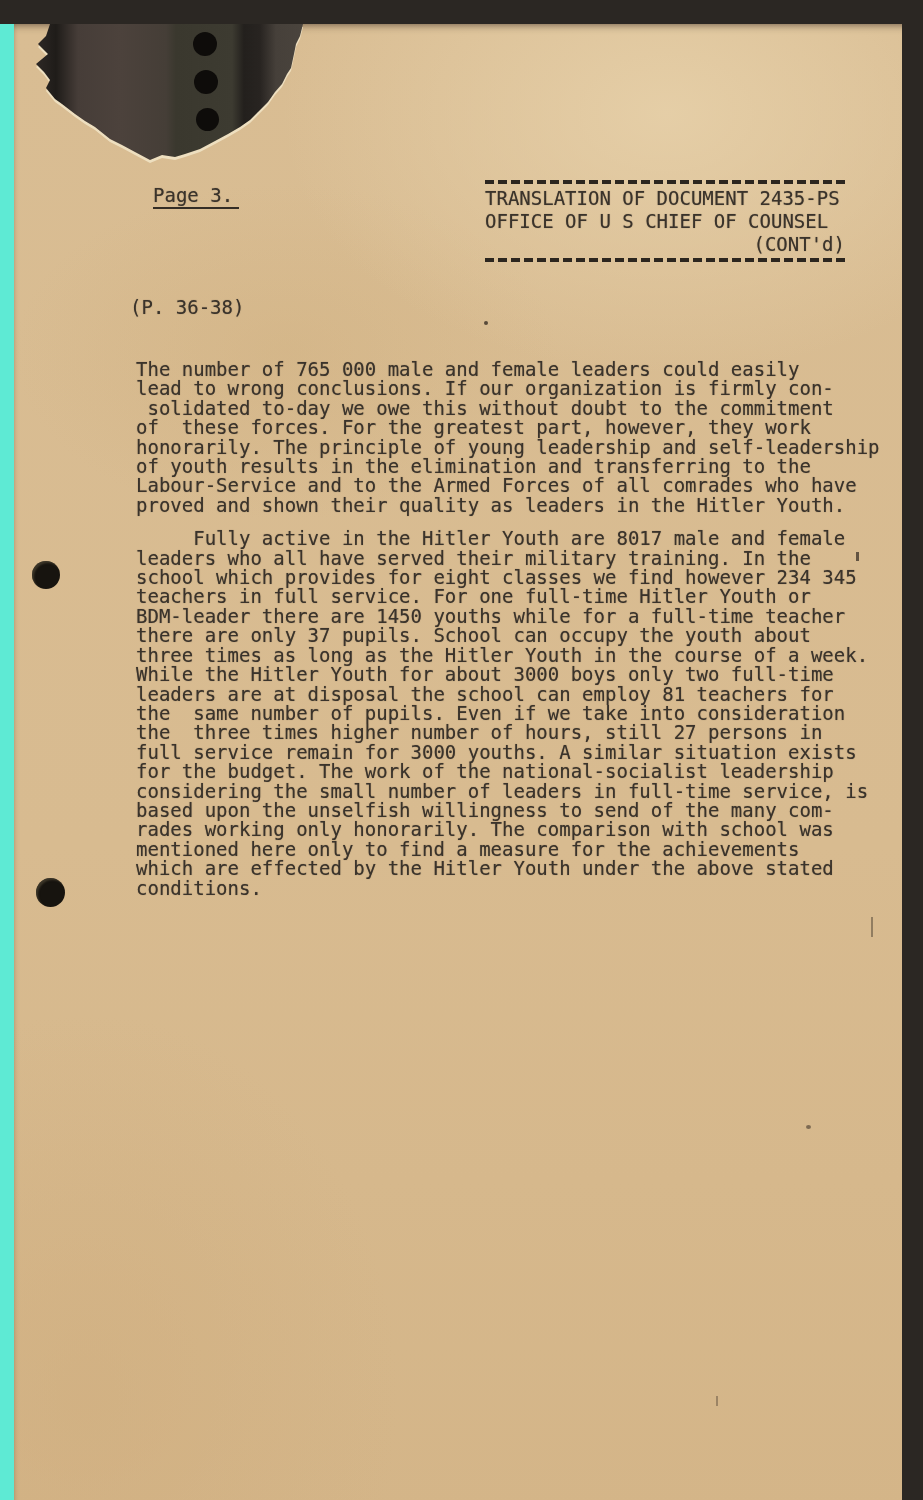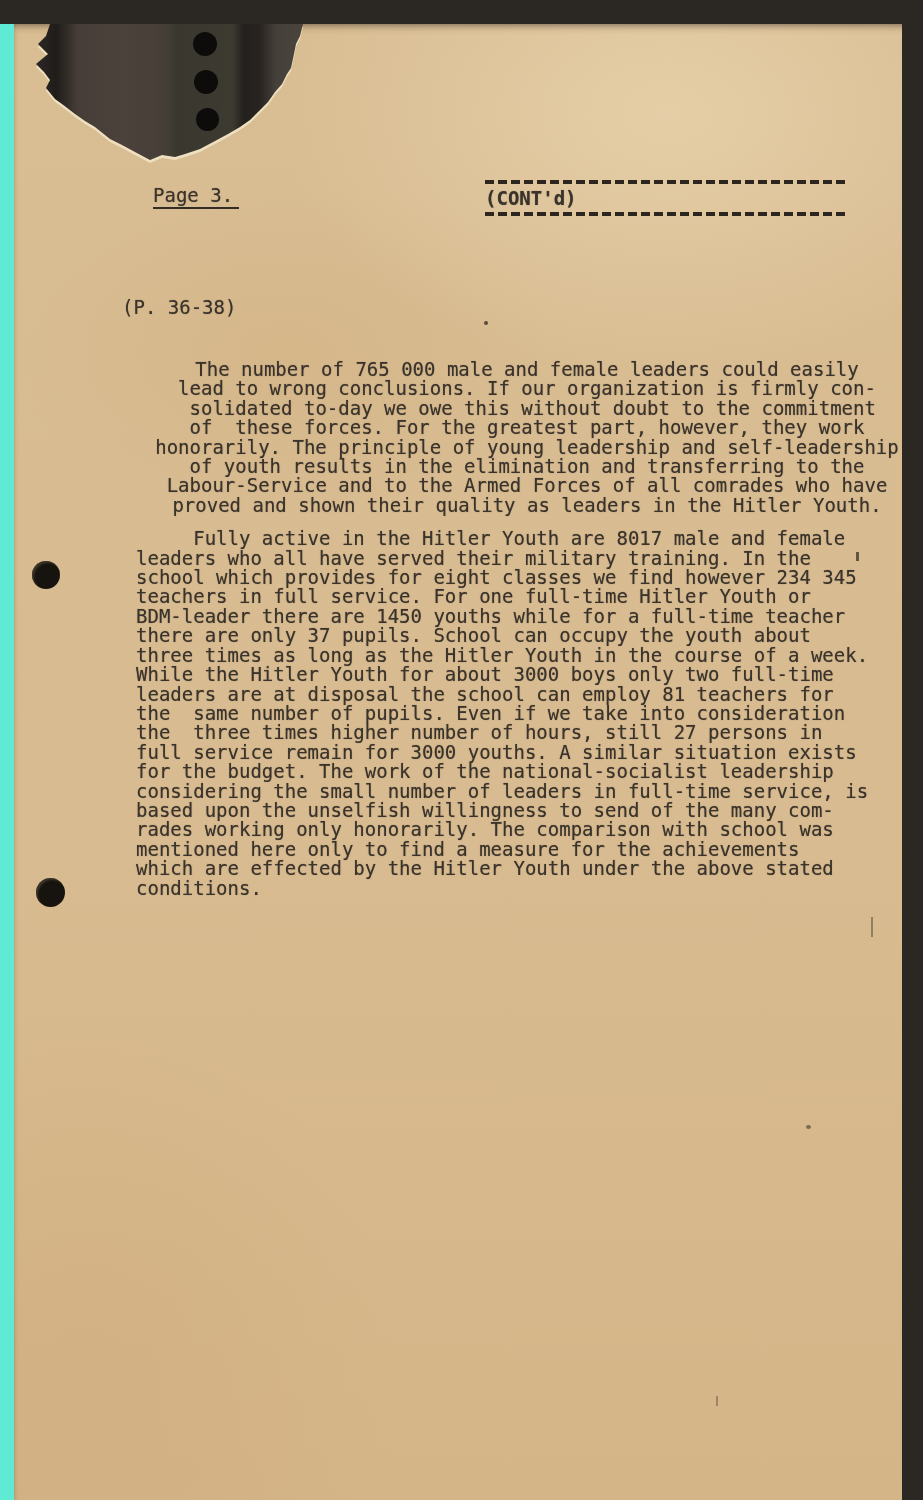--- a/index.html
+++ b/index.html
@@ -34,40 +34,42 @@
               box-shadow:inset 2px 2px 2px rgba(90,80,60,.55);}
   
   .tw{color:#3a332b;text-shadow:0 0 1px rgba(56,48,38,.55);
       font-family:"DejaVu Sans Mono",monospace;}
   #page-label{position:absolute;left:139px;top:160px;font-size:19px;
       border-bottom:2px solid #342d25;padding:0 6px 1px 0;}
   #header-right{position:absolute;left:471px;top:156px;width:360px;font-size:19px;line-height:23px;}
   .dashline{height:4px;background:repeating-linear-gradient(90deg,#2c261f 0 9px,rgba(0,0,0,0) 9px 13px);}
   .dashline.top{margin-bottom:3px;}
   .dashline.bottom{margin-top:2px;}
-  #header-line3{text-align:left;font-weight:bold;}
-  #reference{position:absolute;left:108px;top:272px;font-size:19px;}
+  #header-line3{text-align:right;}
+  #reference{position:absolute;left:116px;top:272px;font-size:19px;}
   #body-text{position:absolute;left:122px;top:336px;width:782px;font-size:19px;line-height:19.4px;}
   .para{white-space:pre;margin:0;}
-  .gap-a{margin-bottom:14px;text-align:center;} .gap-b{margin-bottom:23px;}
+  .gap-a{margin-bottom:14px;} .gap-b{margin-bottom:23px;}
   
   .speck{position:absolute;background:rgba(55,45,35,.8);border-radius:50%;}
   .tick{position:absolute;background:rgba(60,50,40,.75);}
 </style>
 </head>
 <body>
 
 <div id="canvas">
 
   <div id="paper">
 
     <div id="page-label" class="tw">Page 3.</div>
 
     <div id="header-right" class="tw">
       <div class="dashline top"></div>
+      <div>TRANSLATION OF DOCUMENT 2435-PS</div>
+      <div>OFFICE OF U S CHIEF OF COUNSEL</div>
       <div id="header-line3">(CONT'd)</div>
       <div class="dashline bottom"></div>
     </div>
 
     <div id="reference" class="tw">(P. 36-38)</div>
 
     <div id="body-text">
       <pre class="para tw gap-a">The number of 765 000 male and female leaders could easily
 lead to wrong conclusions. If our organization is firmly con-
  solidated to-day we owe this without doubt to the commitment

